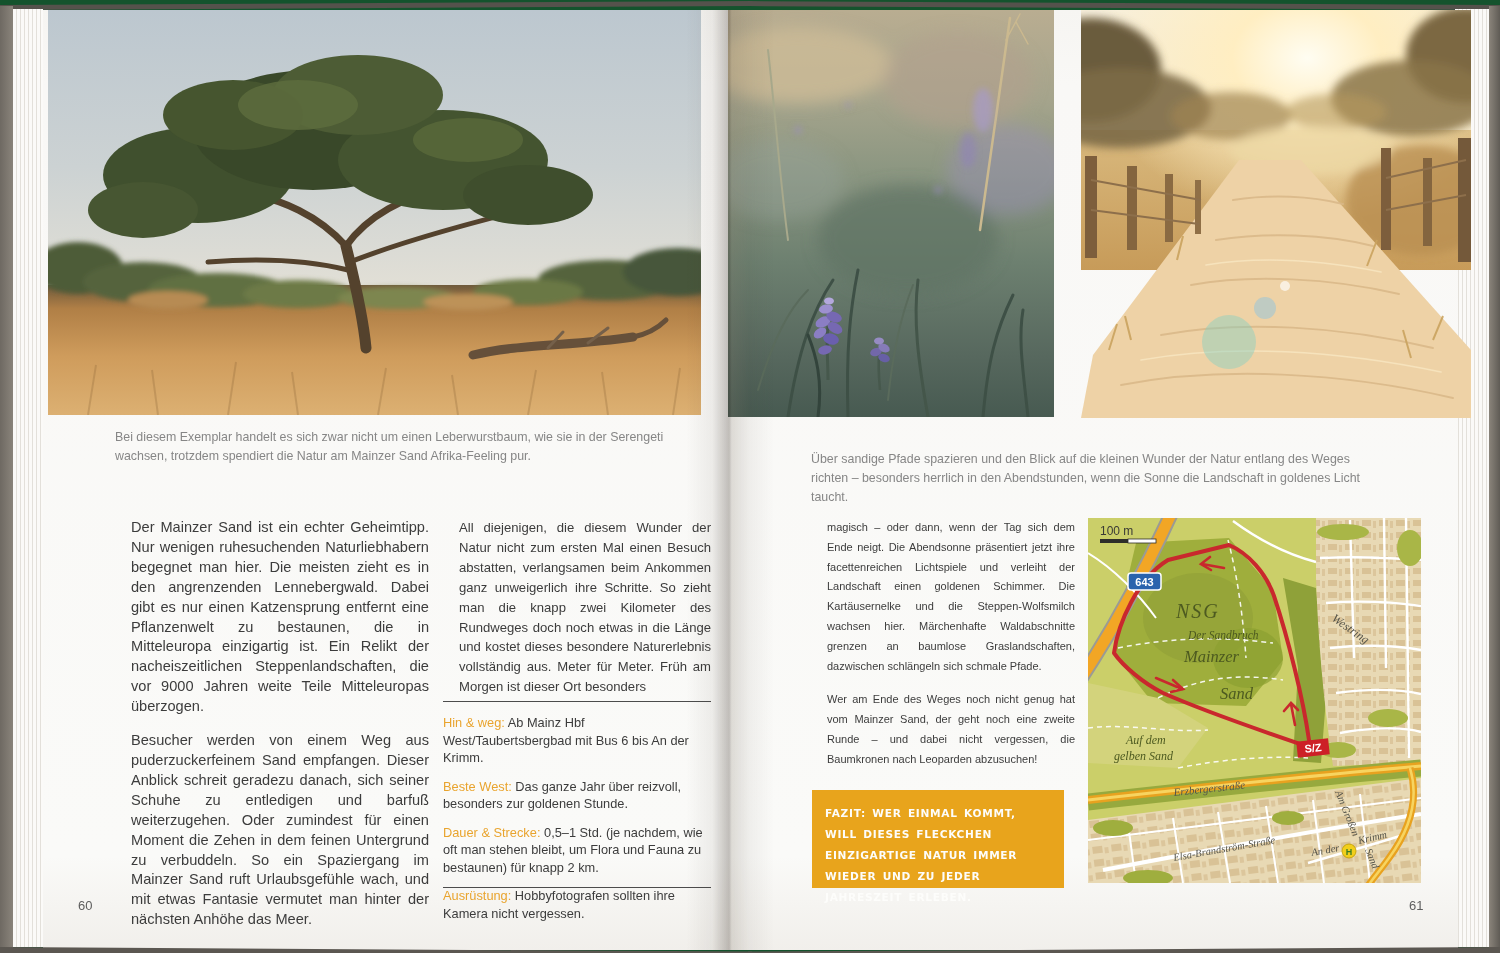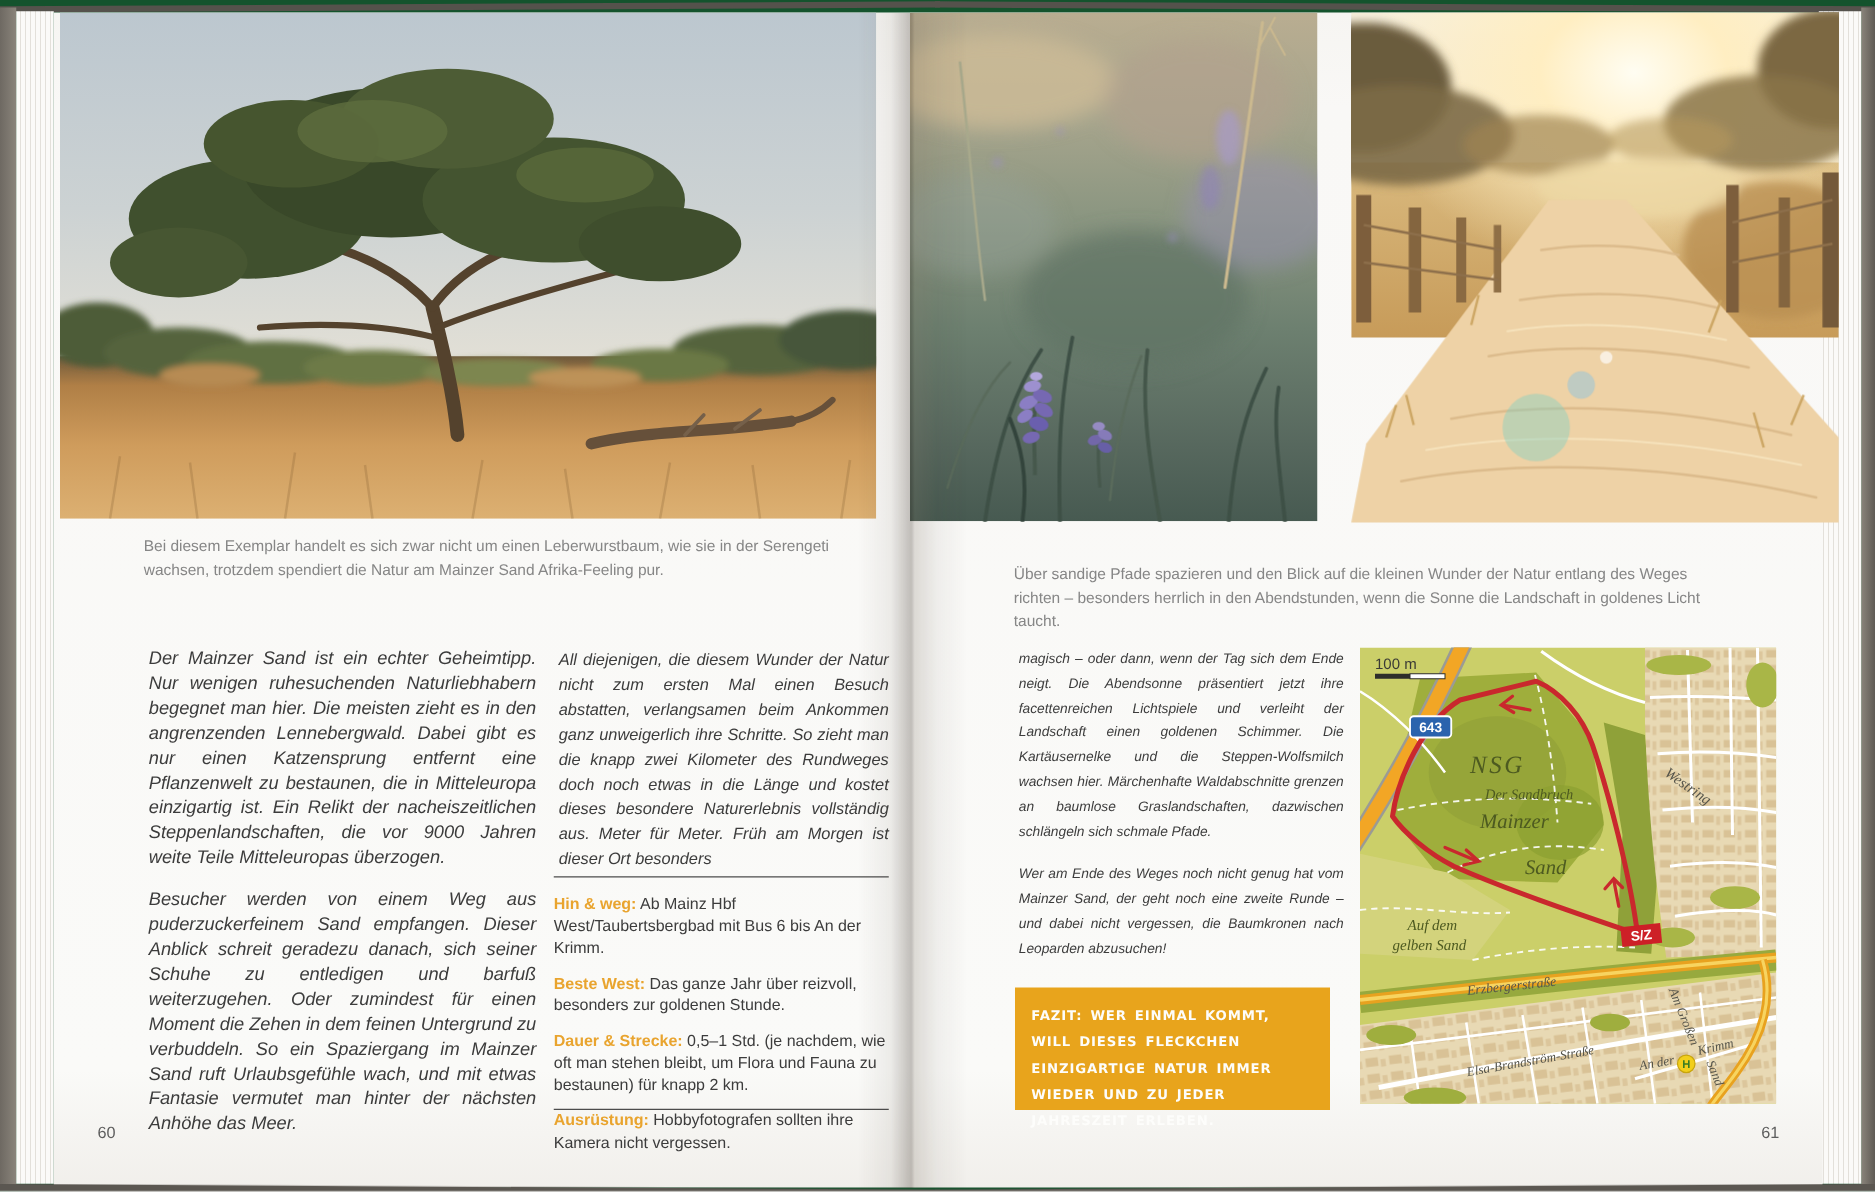--- a/index.html
+++ b/index.html
@@ -19,28 +19,28 @@
   .page{position:absolute;top:10px;height:940px;background:linear-gradient(180deg,#f6f5f2 0%,#f9f8f6 8%,#fafaf8 90%,#f1efeb 100%);}
   .page.left{left:43px;width:685px;}
   .page.right{left:728px;width:730px;}
   .gutter{position:absolute;left:686px;top:10px;width:88px;height:940px;pointer-events:none;
     background:linear-gradient(90deg,rgba(60,50,40,0) 0%,rgba(60,50,40,0.07) 30%,rgba(60,50,40,0.30) 49%,rgba(120,110,95,0.22) 52%,rgba(60,50,40,0.06) 72%,rgba(60,50,40,0) 100%);}
   .below-book{position:absolute;left:0;top:953px;width:1500px;height:10px;background:#ffffff;}
 
   .photo{position:absolute;display:block;}
   .caption{position:absolute;font-size:12.4px;line-height:19px;color:#868686;}
   .bodycol{position:absolute;text-align:justify;color:#3c3c3c;}
-  .bodycol p{margin:0 0 14px 4px;font-style:italic;}
+  .bodycol p{margin:0 0 14px 16px;}
   .col-a{font-size:14.6px;line-height:19.9px;}
   .col-b{font-size:13.1px;line-height:19.9px;}
   .col-c{font-size:11px;line-height:19.8px;}
   .rule{position:absolute;height:0;border-top:1.6px solid #4c4c4c;}
   .infoblock{position:absolute;font-size:12.8px;line-height:17.5px;color:#3c3c3c;}
   .infoblock p{margin:0 0 11px 0;}
-  .infolabel{font-weight:bold;color:#e9a42e;}
+  .infolabel{font-weight:normal;color:#e9a42e;}
   .fazit{position:absolute;background:#e8a41c;color:#fdfdfb;font-weight:bold;
     font-size:10.6px;line-height:21px;letter-spacing:0.7px;word-spacing:2px;
     padding:13px 13px;box-sizing:border-box;font-family:"DejaVu Sans",sans-serif;}
   .pagenum{position:absolute;font-size:13px;color:#5e5e5e;}
 </style>
 </head>
 <body>
 
 <div class="stage">
 

